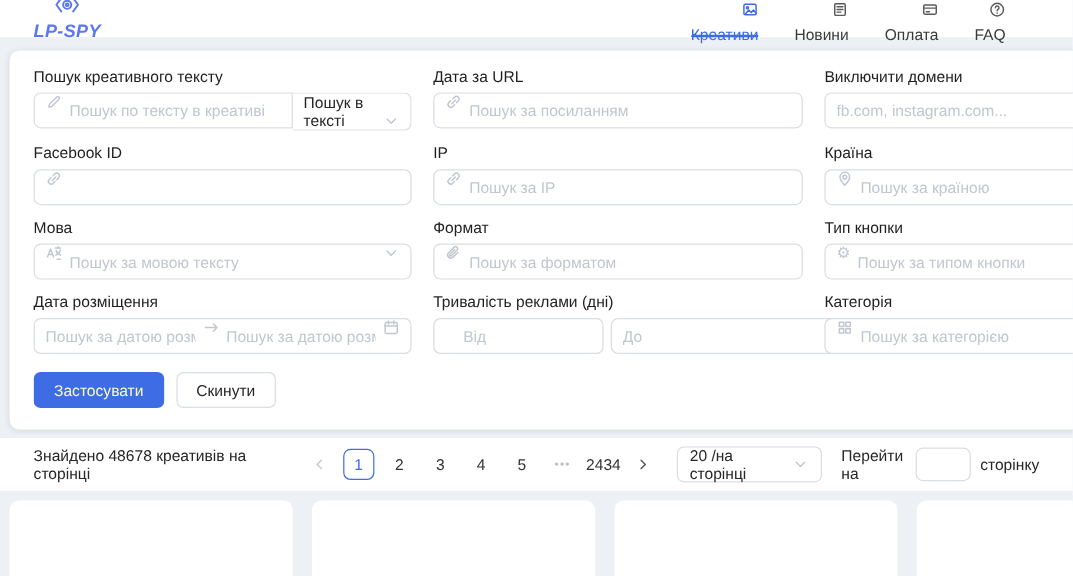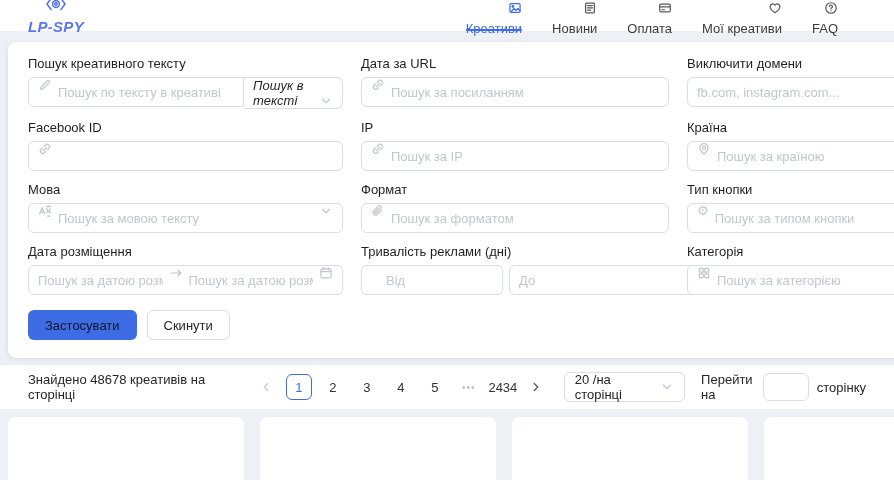--- a/index.html
+++ b/index.html
@@ -40,31 +40,31 @@
     display: flex; padding: 0 9px; gap: 6px; color: #c1c6cf;
   }
   .ctl input { border: none; outline: none; flex: 1; min-width: 0; font-size: 13px; color: #262626; font-family: inherit; background: transparent; }
   .ctl input::placeholder { color: #c1c6cf; }
   .ctl .chev { margin-left: auto; color: #c1c6cf; }
   .gear-glyph { font-size: 13px; color: #c1c6cf; line-height: 1; }
   .group { display: flex; }
   .group .ctl:first-child { flex: 1; border-radius: 6px 0 0 6px; }
   .append {
     border: 1px solid #d9dde4; border-left: none; border-radius: 0 6px 6px 0;
-    display: flex; align-items: flex-end; gap: 6px; padding: 0 9px; color: #262626; font-weight: 500; cursor: pointer; font-style: italic;
+    display: flex; align-items: flex-end; gap: 6px; padding: 0 9px; color: #262626; font-weight: 500; cursor: pointer;
   }
   .append .chev { color: #c1c6cf; }
   .range2 { display: flex; gap: 6px; }
   .range2 .ctl:first-child { width: 142px; flex: none; padding-left: 24px; }
   .range2 .ctl:last-child { flex: 1; }
   .daterange .arrow { color: #c1c6cf; }
   .daterange input { flex: 1; }
   .btnrow { margin-top: 15px; display: flex; gap: 10px; }
   .btn { height: 30px; padding: 0 16px; border-radius: 6px; border: 1px solid transparent; font-size: 13px; cursor: pointer; font-family: inherit; }
-  .btn-primary { background: #3d6ce4; color: #0f172a; padding-left: 16px; }
+  .btn-primary { background: #3d6ce4; color: #fef9c3; padding-left: 16px; }
   .btn-default { background: #fff; color: #262626; border-color: #d9dde4; }
 
   
   .results { background: #fff; margin-top: 7px; height: 44px; display: flex; align-items: center; padding: 0 28px; gap: 8px; }
   .summary { color: #262626; margin-right: 10px; }
   .pg { width: 26px; height: 26px; display: flex; align-items: center; justify-content: center; border-radius: 6px; cursor: pointer; color: #333; background: transparent; border: 1px solid transparent; font-size: 13px; }
   .pg.active { border-color: #3d6ce4; color: #3d6ce4; background: #fff; }
   .pg.nav-arrow { color: #c5c9d0; }
   .pg.nav-arrow.next { color: #555; }
   .pg.dots { color: #b9bec7; letter-spacing: 1px; font-size: 10px; cursor: default; }
@@ -178,26 +178,20 @@
       <svg class="ic">
           <use href="#i-news"></use>
         </svg>
       <span>Новини</span>
     </div>
     <div class="nav-item">
       <svg class="ic">
           <use href="#i-card"></use>
         </svg>
       <span>Оплата</span>
-    </div>
-    <div class="nav-item">
-      <svg class="ic">
-          <use href="#i-heart"></use>
-        </svg>
-      <span>Мої креативи</span>
     </div>
     <div class="nav-item">
       <svg class="ic">
           <use href="#i-question"></use>
         </svg>
       <span>FAQ</span>
     </div>
   </div>
 </div>
 

